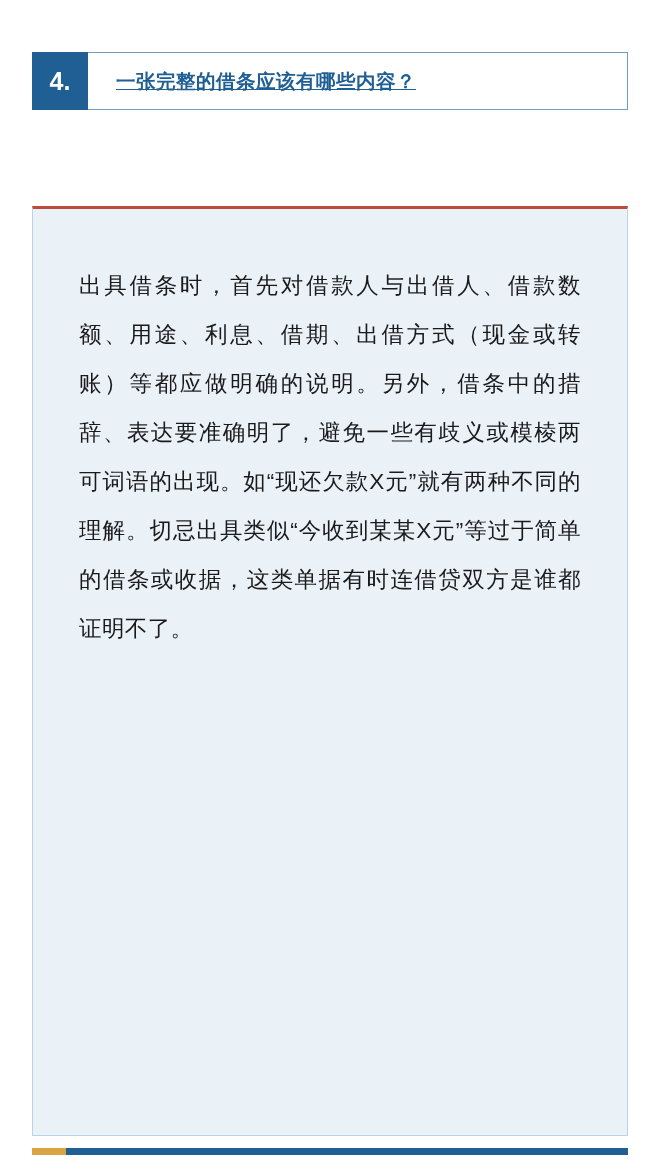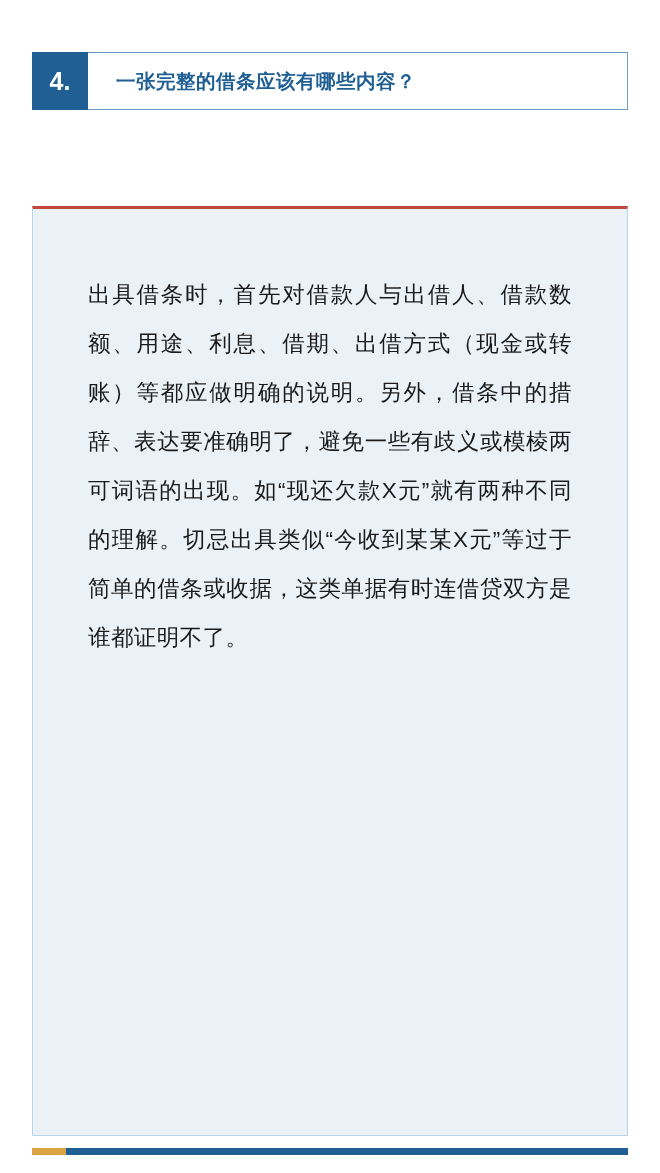--- a/index.html
+++ b/index.html
@@ -51,20 +51,21 @@
     align-items: center;
     padding-left: 28px;
     box-sizing: border-box;
   }
   .question-text {
     color: #1f5f93;
     font-size: 19.5px;
     font-weight: bold;
     letter-spacing: 0.5px;
     white-space: nowrap;
+    text-decoration: underline;
   }
 
   
   .content-card {
     position: absolute;
     left: 32px;
     top: 206px;
     width: 596px;
     height: 930px;
     box-sizing: border-box;
@@ -75,21 +76,21 @@
   .content-inner {
     padding: 44px 38px 0 38px;
   }
   .para {
     color: #1a1a1a;
     font-size: 22.5px;
     line-height: 49px;
     text-align: justify;
     text-justify: inter-ideograph;
     letter-spacing: 0.4px;
-    margin: 17px;
+    margin: 8px;
   }
   .para + .para {
     margin-top: 38px;
   }
   .strong-label {
     font-weight: bold;
   }
 
   
   .bottom-bars {

